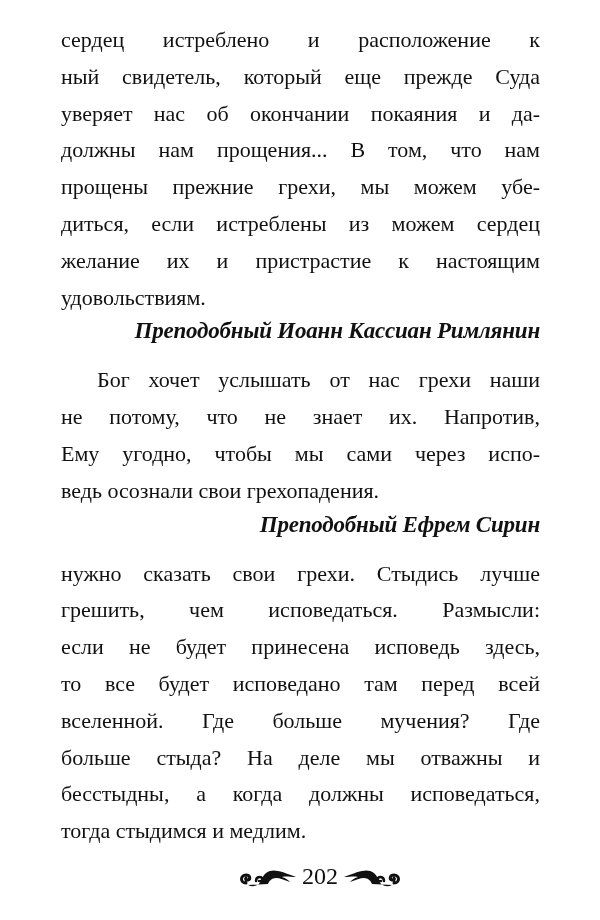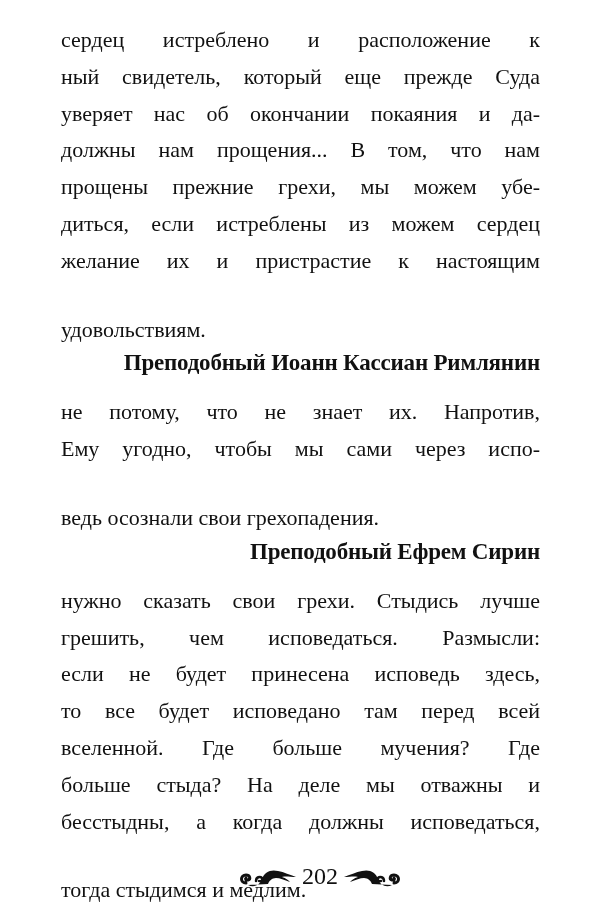--- a/index.html
+++ b/index.html
@@ -17,23 +17,24 @@
       line-height: 36.8px;
       margin: 0;
     }
     .line {
       display: block;
       white-space: nowrap;
       text-align: justify;
       text-align-last: justify;
       height: 36.8px;
     }
-    .line.last { text-align-last: left; margin-top: 32px; }
+    .line.last { text-align-last: left; }
     .line.indent { padding-left: 36px; }
     .attrib {
+      font-style: italic;
       font-weight: bold;
       font-size: 23px;
       line-height: 30px;
       text-align: right;
       margin: 0;
       letter-spacing: -0.2px;
     }
     .gap { height: 16px; }
     .footer {
       position: absolute;
@@ -68,20 +69,21 @@
     <span class="line">прощены прежние грехи, мы можем убе-</span>
     <span class="line">диться, если истреблены из можем сердец</span>
     <span class="line">желание их и пристрастие к настоящим</span>
     <span class="line last">удовольствиям.</span>
   </div>
   <p class="attrib">Преподобный Иоанн Кассиан Римлянин</p>
 
   <div class="gap"></div>
 
   <div class="para">
+    <span class="line indent">Бог хочет услышать от нас грехи наши</span>
     <span class="line">не потому, что не знает их. Напротив,</span>
     <span class="line">Ему угодно, чтобы мы сами через испо-</span>
     <span class="line last">ведь осознали свои грехопадения.</span>
   </div>
   <p class="attrib">Преподобный Ефрем Сирин</p>
 
   <div class="gap"></div>
 
   <div class="para">
     <span class="line">нужно сказать свои грехи. Стыдись лучше</span>

